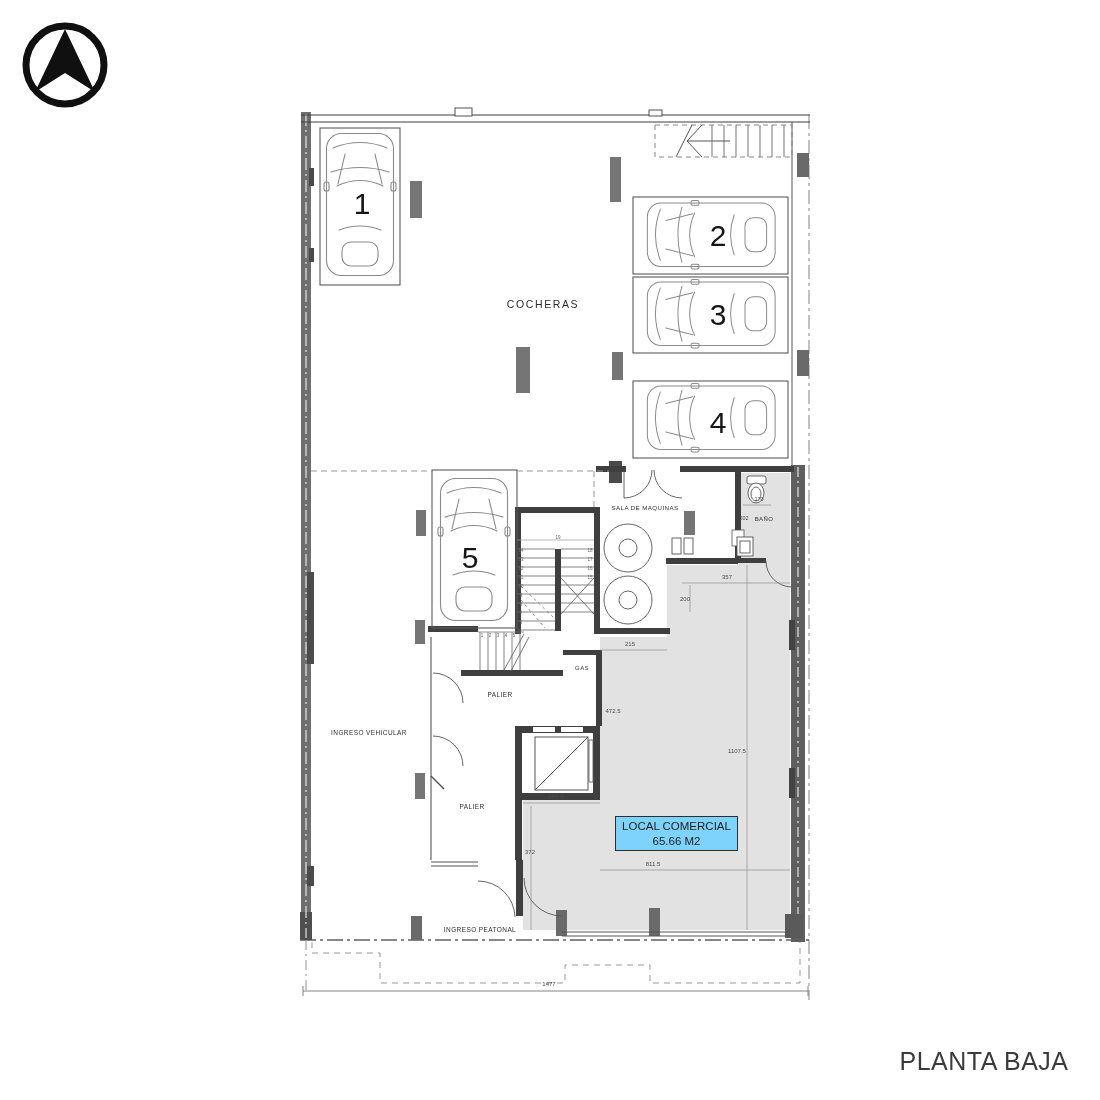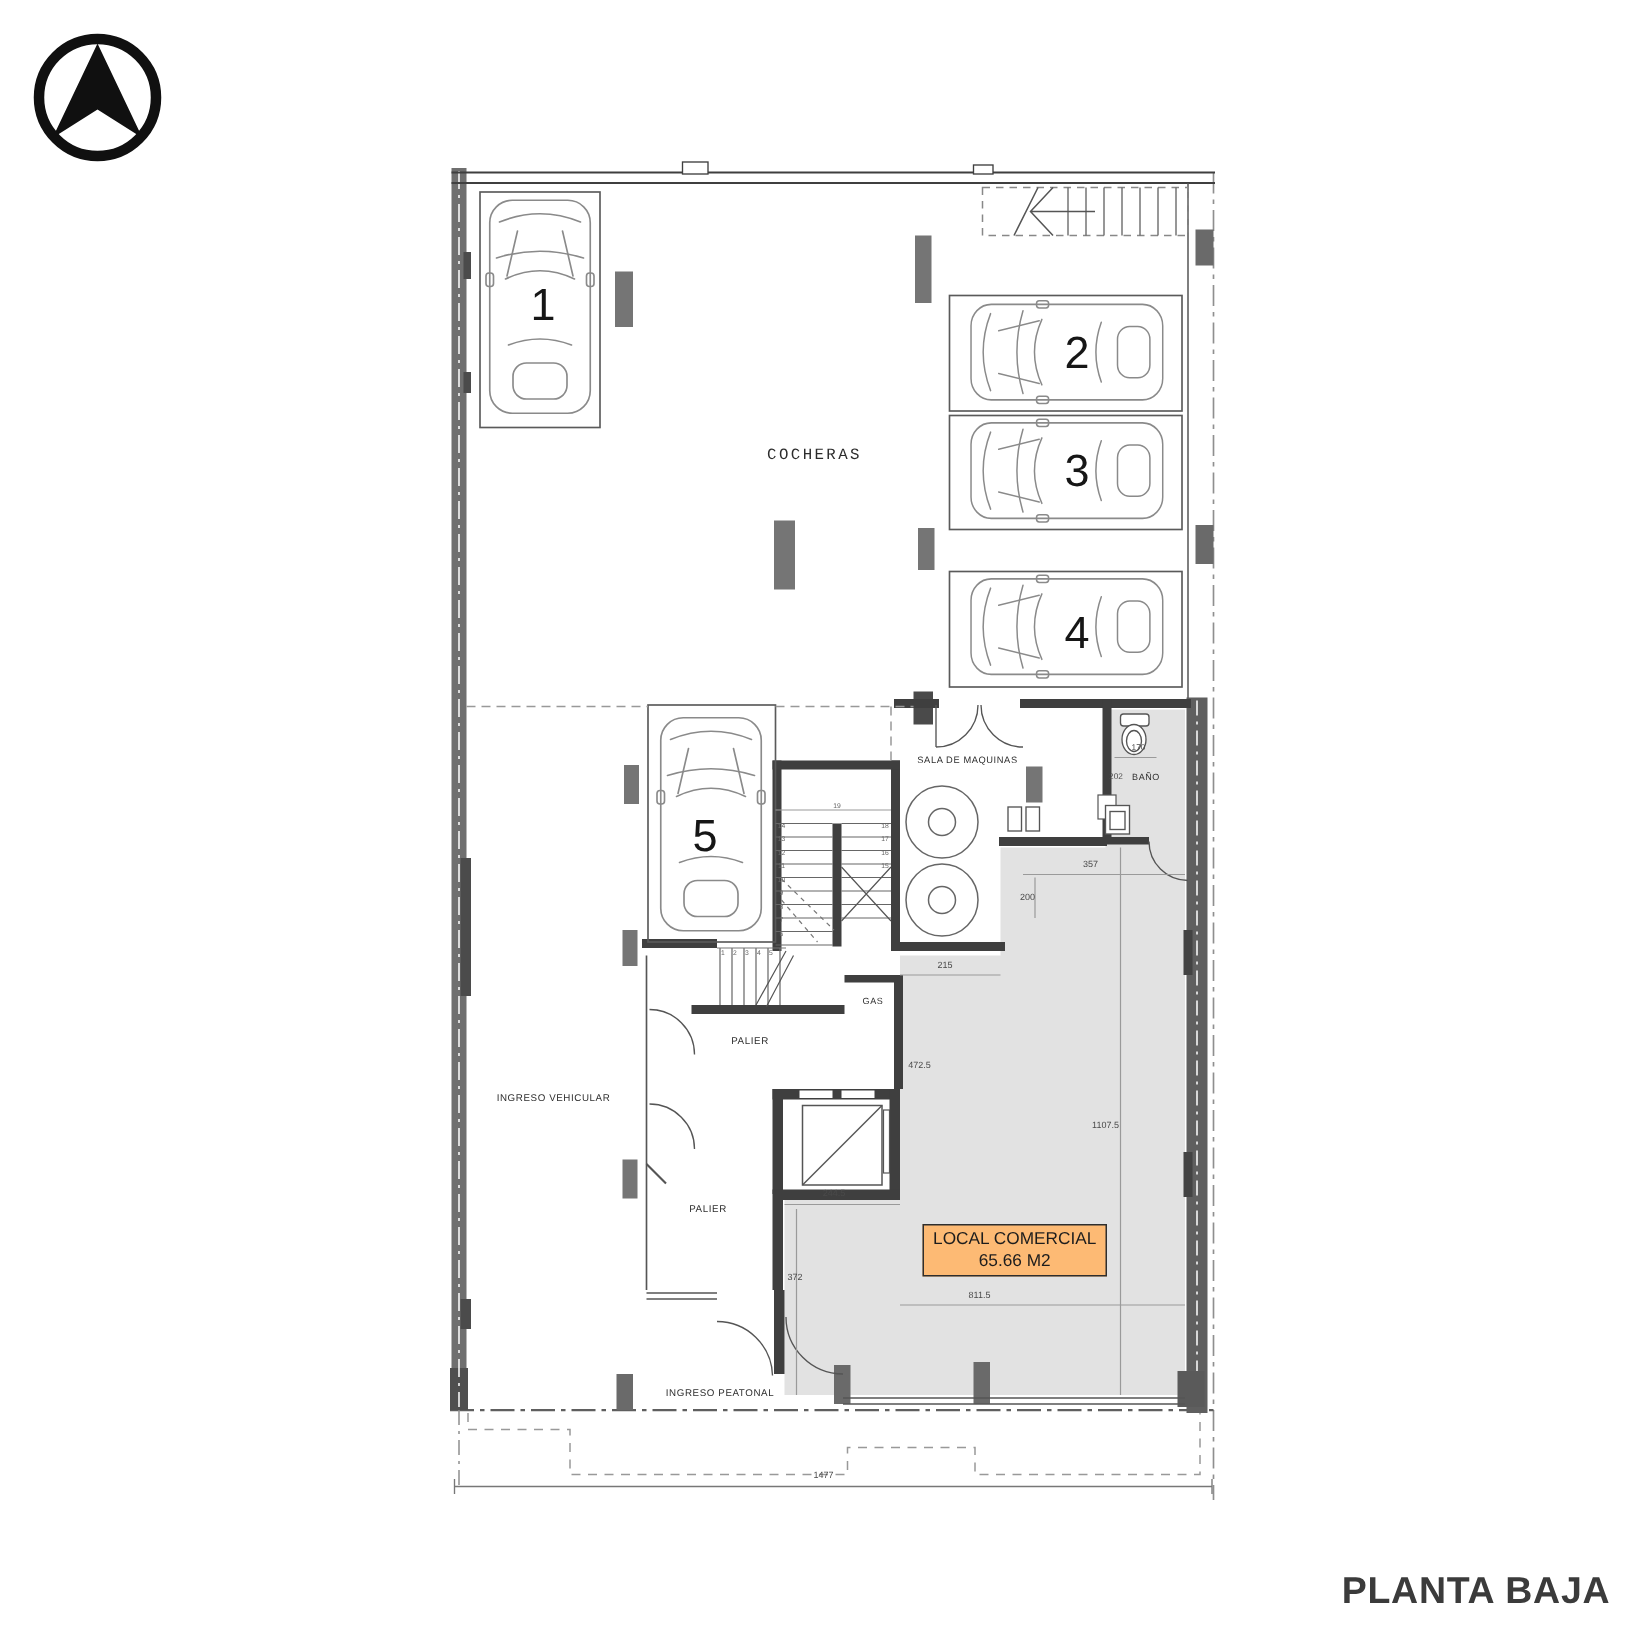--- a/index.html
+++ b/index.html
@@ -4,27 +4,27 @@
 <style>
   html,body{margin:0;padding:0;background:#fff;}
   #canvas{position:relative;width:1100px;height:1100px;background:#fff;overflow:hidden;
           font-family:"Liberation Sans",sans-serif;}
   svg{position:absolute;left:0;top:0;}
   .lbl{position:absolute;transform:translate(-50%,-50%);white-space:nowrap;color:#333;
        font-family:"Liberation Sans",sans-serif;line-height:1;}
   .dim{font-size:6px;color:#4a4a4a;}
   .room{font-size:6.5px;letter-spacing:.4px;color:#2f2f2f;}
   .num{font-size:30px;color:#161616;}
-  .cocheras{font-size:10.5px;letter-spacing:1.6px;color:#2c2c2c;font-family:Liberation Mono, monospace;}
+  .cocheras{font-size:10.5px;letter-spacing:1.6px;color:#2c2c2c;}
   .stairnum{position:absolute;transform:translate(-50%,-50%);font-size:4.5px;color:#666;
             font-family:"Liberation Sans",sans-serif;line-height:1;}
   #local-box{position:absolute;left:615px;top:816px;width:121px;height:33px;border:1.2px solid #2e2e2e;
-             background:#fdba74;display:flex;flex-direction:column;align-items:center;justify-content:center;}
+             background:#7dd3fc;display:flex;flex-direction:column;align-items:center;justify-content:center;}
   #local-box span{font-size:11.5px;color:#1d1d1d;line-height:1.25;}
-  .title{font-size:25px;font-weight:bold;color:#3b3b3b;letter-spacing:.5px;}
+  .title{font-size:25px;font-weight:normal;color:#3b3b3b;letter-spacing:.5px;}
 </style>
 </head>
 <body>
 
 <div id="canvas">
 
   <svg width="110" height="110" style="left:20px;top:20px">
     <circle cx="45" cy="45" r="39" fill="none" stroke="#101010" stroke-width="7"></circle>
     <path d="M45,9 L75,72 L45,53 L15,72 Z" fill="#101010"></path>
   </svg>

